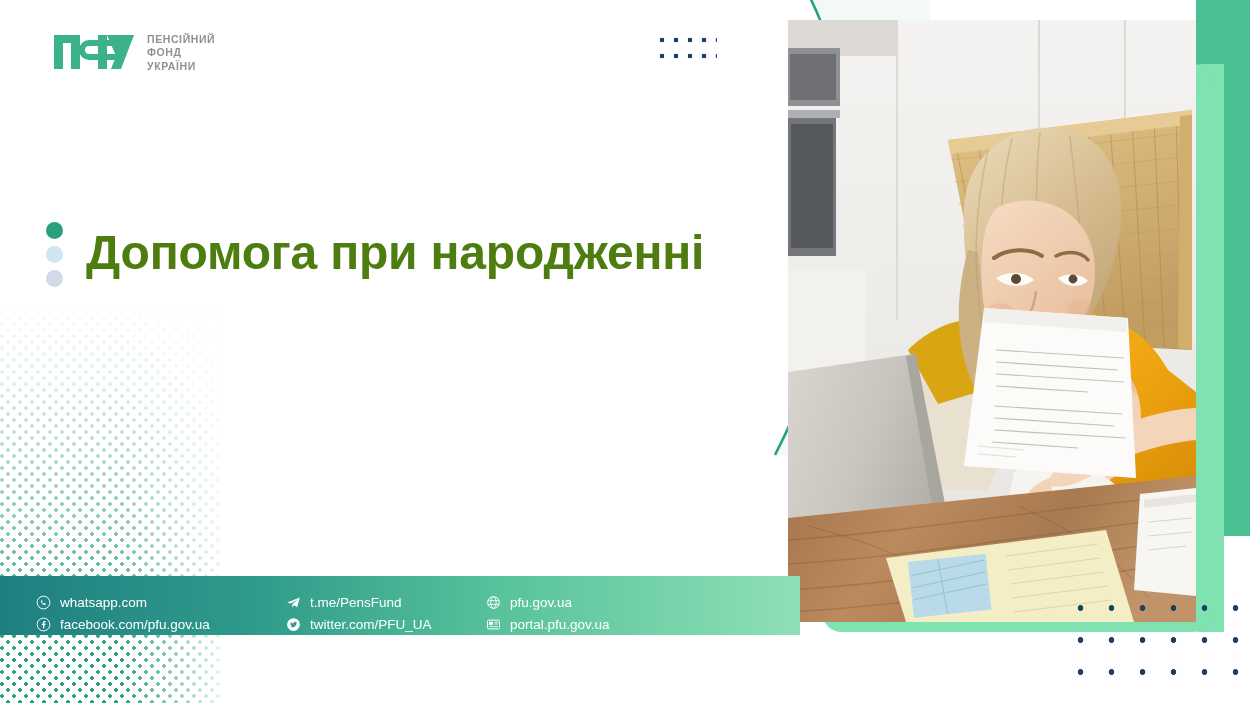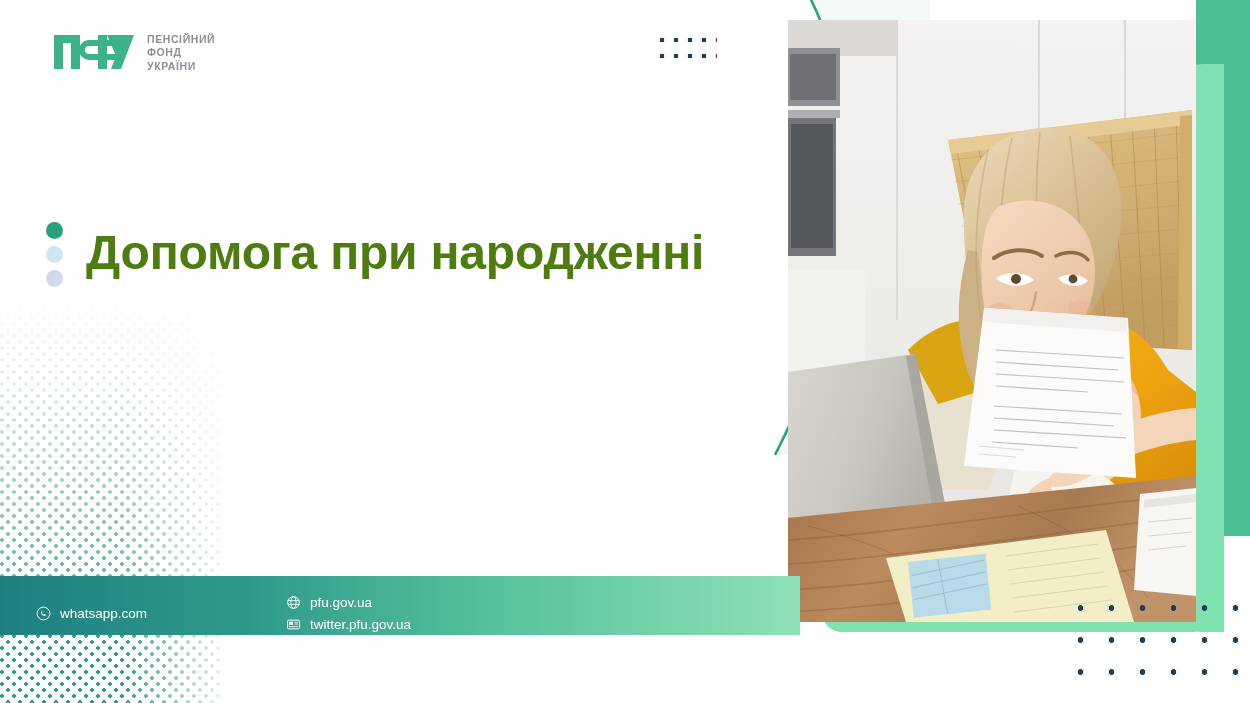--- a/index.html
+++ b/index.html
@@ -503,22 +503,50 @@
     <div class="fcol fcol-1">
       <a class="flink" href="#">
         <span class="ficon">
           <svg width="15" height="15" viewBox="0 0 24 24">
             <circle cx="12" cy="12" r="10.2" fill="none" stroke="#ffffff" stroke-width="1.5"></circle>
             <path d="M8.6 7.6c.3-.1.7 0 .9.4l.8 1.5c.2.3.1.6-.1.8l-.5.5c-.2.2-.2.4-.1.6.5.9 1.3 1.7 2.2 2.2.2.1.4.1.6-.1l.5-.5c.2-.2.5-.3.8-.1l1.5.8c.4.2.5.6.4.9-.3.8-1.1 1.3-2 1.2-2.8-.3-5.3-2.8-5.6-5.6-.1-.9.4-1.7 1.2-2z" fill="#ffffff"></path>
           </svg>
         </span>
         <span>whatsapp.com</span>
       </a>
+      <a class="flink" href="#">
+        <span class="ficon">
+          <svg width="15" height="15" viewBox="0 0 24 24">
+            <circle cx="12" cy="12" r="10.2" fill="none" stroke="#ffffff" stroke-width="1.5"></circle>
+            <path d="M13.3 18v-5.2h1.8l.3-2.1h-2.1V9.4c0-.6.2-1 1-1h1.1V6.5c-.2 0-.9-.1-1.6-.1-1.6 0-2.7 1-2.7 2.8v1.5H9.2v2.1h1.9V18z" fill="#ffffff"></path>
+          </svg>
+        </span>
+        <span>facebook.com/pfu.gov.ua</span>
+      </a>
     </div>
 
+    <div class="fcol fcol-2">
+      <a class="flink" href="#">
+        <span class="ficon">
+          <svg width="16" height="16" viewBox="0 0 24 24">
+            <path d="M22 3L2 11l5.6 1.9L19 6.2l-9 7.6.4 5.4 2.9-3.6 4.6 3.3z" fill="#ffffff"></path>
+          </svg>
+        </span>
+        <span>t.me/PensFund</span>
+      </a>
+      <a class="flink" href="#">
+        <span class="ficon">
+          <svg width="15" height="15" viewBox="0 0 24 24">
+            <circle cx="12" cy="12" r="10.2" fill="#ffffff"></circle>
+            <path d="M17.8 8.6c-.4.2-.9.3-1.3.4.5-.3.8-.7 1-1.2-.5.3-1 .5-1.5.6-.4-.5-1-.8-1.7-.8-1.3 0-2.3 1-2.3 2.3 0 .2 0 .4.1.5-1.9-.1-3.6-1-4.8-2.4-.2.3-.3.7-.3 1.2 0 .8.4 1.5 1 1.9-.4 0-.7-.1-1-.3 0 1.1.8 2 1.9 2.2-.2.1-.4.1-.6.1-.1 0-.3 0-.4-.1.3.9 1.1 1.6 2.1 1.6-.8.6-1.8 1-2.8 1h-.5c1 .6 2.2 1 3.5 1 4.2 0 6.5-3.5 6.5-6.5v-.3c.4-.3.8-.7 1.1-1.2z" fill="#2f9b8b"></path>
+          </svg>
+        </span>
+        <span>twitter.com/PFU_UA</span>
+      </a>
+    </div>
 
     <div class="fcol fcol-3">
       <a class="flink" href="#">
         <span class="ficon">
           <svg width="15" height="15" viewBox="0 0 24 24">
             <circle cx="12" cy="12" r="9.3" fill="none" stroke="#ffffff" stroke-width="1.6"></circle>
             <ellipse cx="12" cy="12" rx="4.2" ry="9.3" fill="none" stroke="#ffffff" stroke-width="1.4"></ellipse>
             <line x1="2.8" y1="9" x2="21.2" y2="9" stroke="#ffffff" stroke-width="1.4"></line>
             <line x1="2.8" y1="15" x2="21.2" y2="15" stroke="#ffffff" stroke-width="1.4"></line>
           </svg>
@@ -528,19 +556,19 @@
       <a class="flink" href="#">
         <span class="ficon">
           <svg width="16" height="15" viewBox="0 0 24 24">
             <rect x="2.5" y="5" width="19" height="14" rx="1.8" fill="none" stroke="#ffffff" stroke-width="1.6"></rect>
             <rect x="4.8" y="7.6" width="6.4" height="5" fill="#ffffff"></rect>
             <line x1="13.4" y1="8.4" x2="19.2" y2="8.4" stroke="#ffffff" stroke-width="1.3"></line>
             <line x1="13.4" y1="11.2" x2="19.2" y2="11.2" stroke="#ffffff" stroke-width="1.3"></line>
             <line x1="4.8" y1="15.4" x2="19.2" y2="15.4" stroke="#ffffff" stroke-width="1.3"></line>
           </svg>
         </span>
-        <span>twitter.pfu.gov.ua</span>
+        <span>portal.pfu.gov.ua</span>
       </a>
     </div>
 
   </div>
 
 </div>
 
 </body></html>

